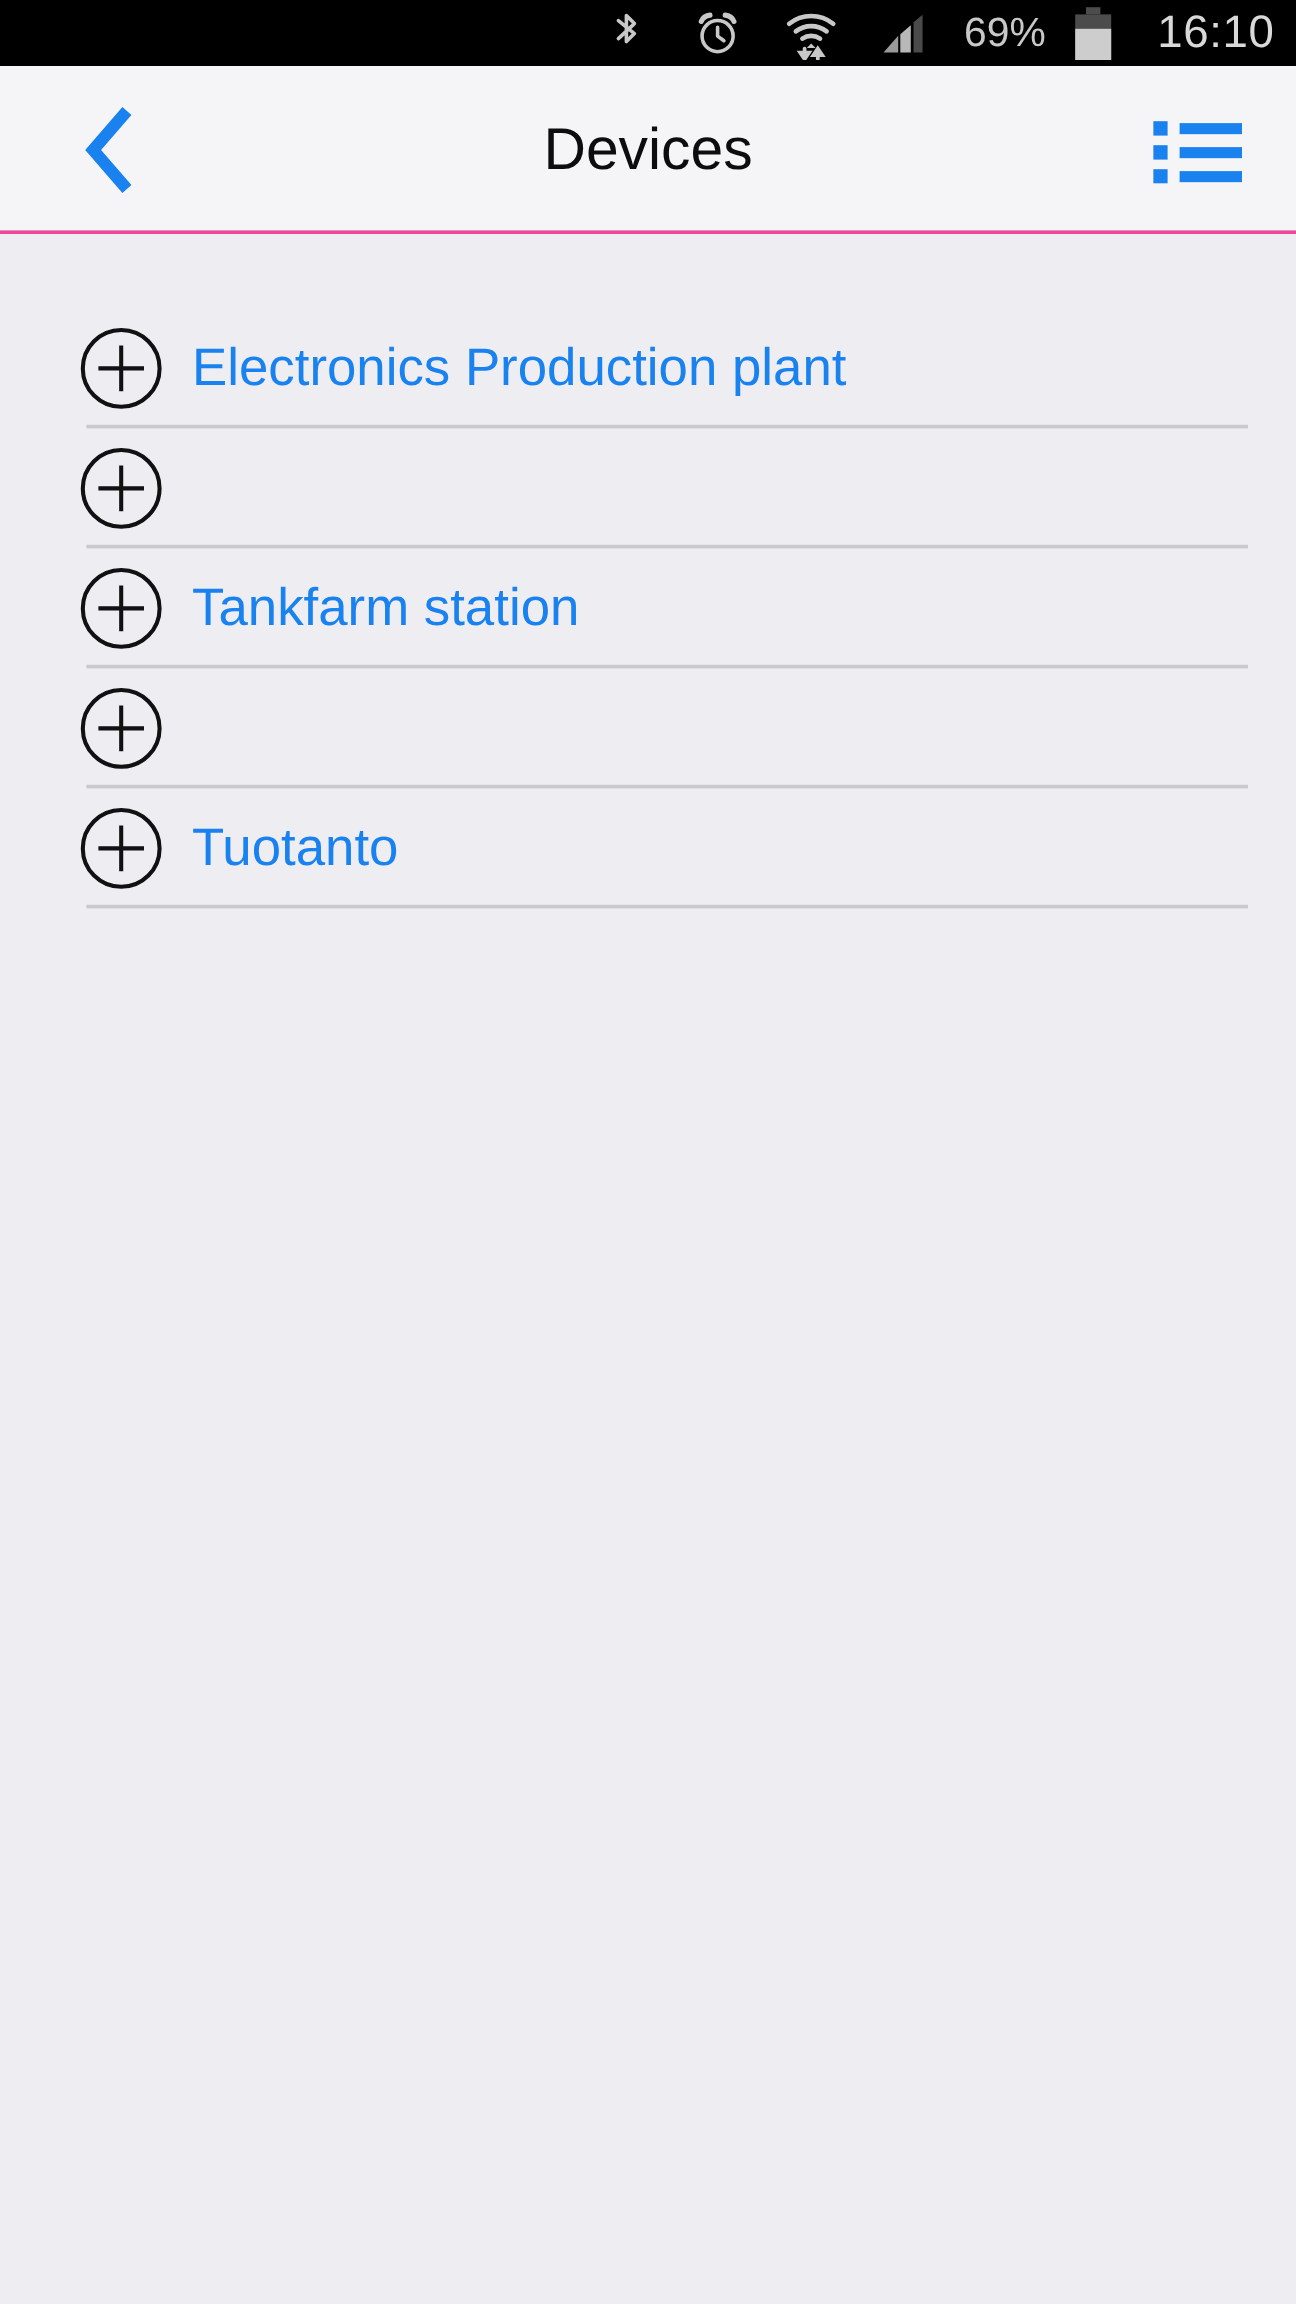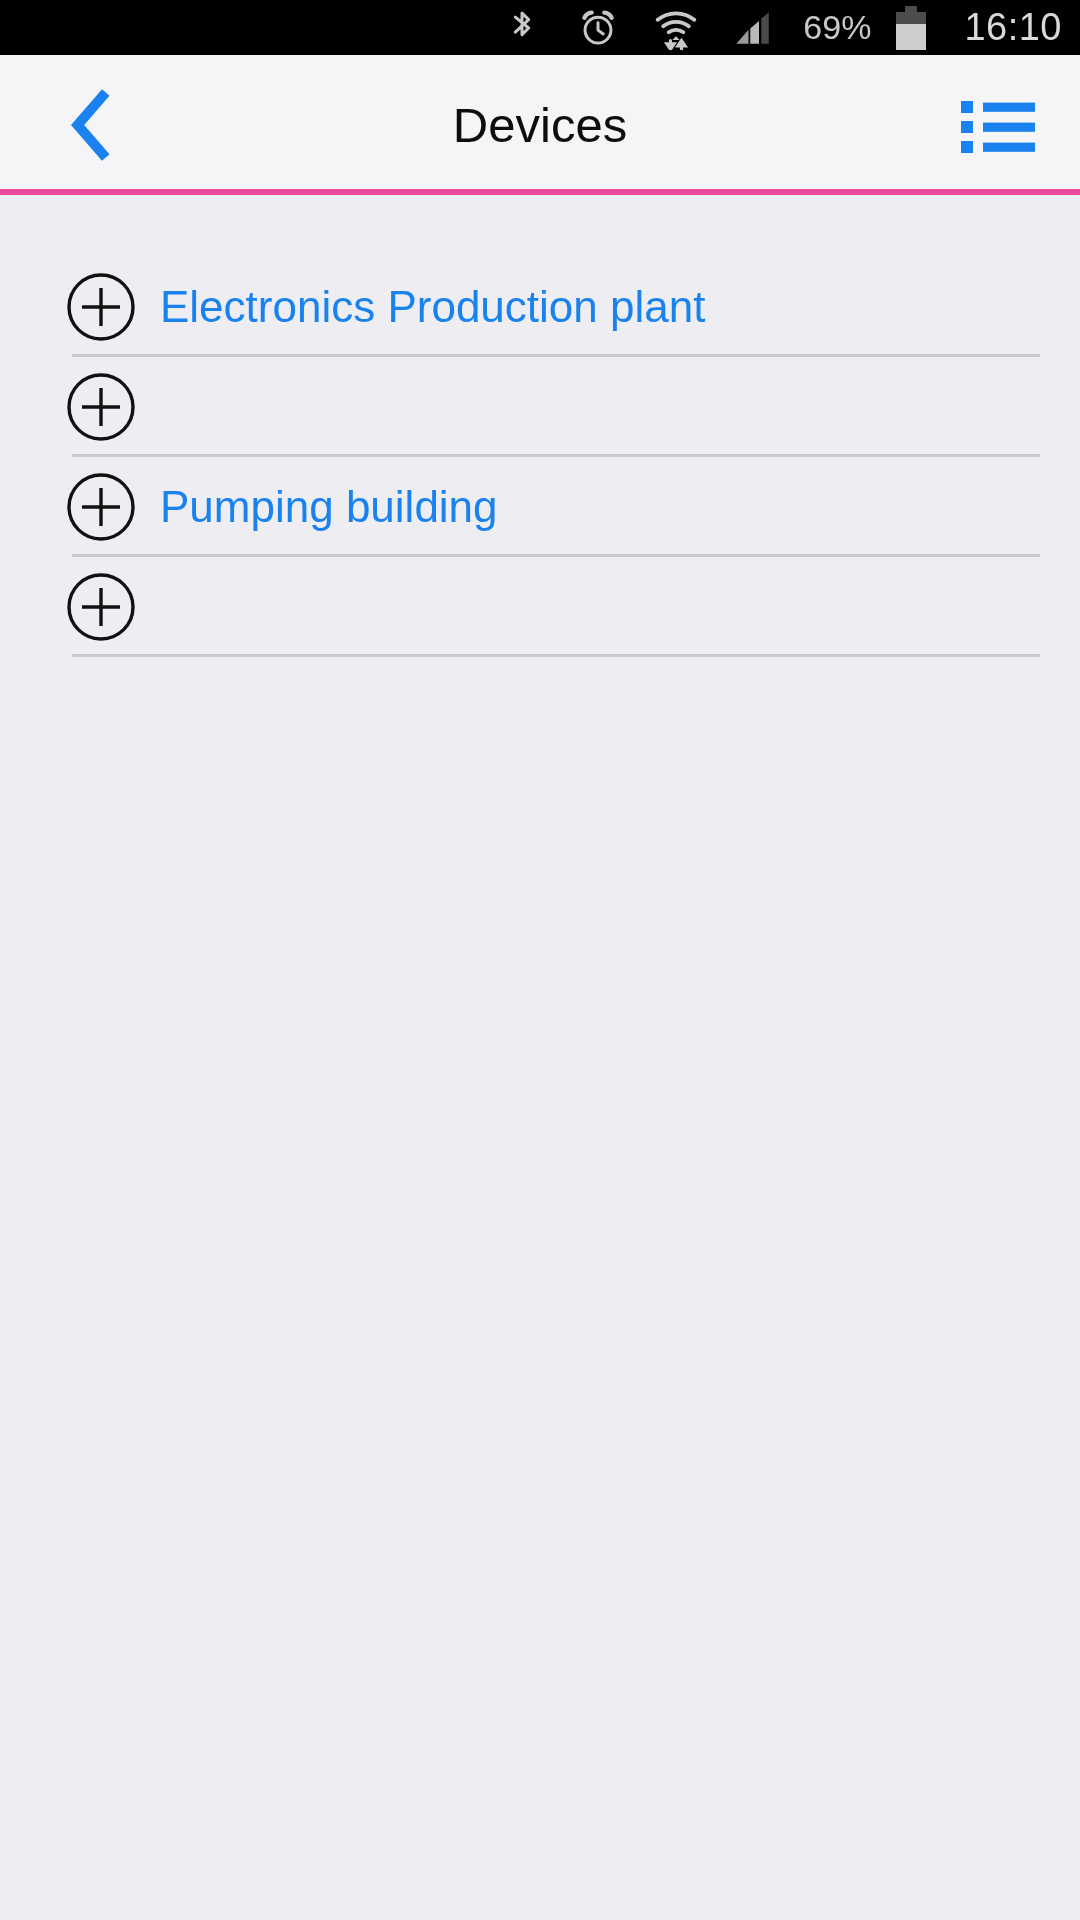--- a/index.html
+++ b/index.html
@@ -44,21 +44,21 @@
   }
   .sb-clock{
     color:#d9d9d9; font-size:38px; letter-spacing:0.5px;
   }
 
   
   .header{
     position:absolute; top:55px; left:0;
     width:1080px; height:140px;
     background:#f5f5f7;
-    border-bottom:6px solid #ec4899;
+    border-bottom:3px solid #ec4899;
   }
   .back-btn{
     position:absolute; left:36px; top:0; height:140px; width:110px;
     display:flex; align-items:center; justify-content:center;
     cursor:pointer;
   }
   .back-chevron{ width:46px; height:72px; }
   .page-title{
     position:absolute; left:0; top:0; width:1080px; height:140px;
     display:flex; align-items:center; justify-content:center;
@@ -203,28 +203,38 @@
     <span class="row-divider"></span>
   </div>
 
   <div class="row">
     <span class="plus-circle">
       <svg viewBox="0 0 70 70" width="70" height="70">
         <circle cx="35" cy="35" r="32" fill="none" stroke="#111111" stroke-width="3.4"></circle>
         <path d="M35 16 L35 54 M16 35 L54 35" stroke="#111111" stroke-width="3.4"></path>
       </svg>
     </span>
-    <span class="row-label">Pumping building</span>
-    <span class="row-divider"></span>
-  </div>
-
-  <div class="row">
-    <span class="plus-circle">
-      <svg viewBox="0 0 70 70" width="70" height="70">
-        <circle cx="35" cy="35" r="32" fill="none" stroke="#111111" stroke-width="3.4"></circle>
-        <path d="M35 16 L35 54 M16 35 L54 35" stroke="#111111" stroke-width="3.4"></path>
-      </svg>
-    </span>
-    <span class="row-divider"></span>
-  </div>
-
+    <span class="row-label">Tankfarm station</span>
+    <span class="row-divider"></span>
+  </div>
+
+  <div class="row">
+    <span class="plus-circle">
+      <svg viewBox="0 0 70 70" width="70" height="70">
+        <circle cx="35" cy="35" r="32" fill="none" stroke="#111111" stroke-width="3.4"></circle>
+        <path d="M35 16 L35 54 M16 35 L54 35" stroke="#111111" stroke-width="3.4"></path>
+      </svg>
+    </span>
+    <span class="row-divider"></span>
+  </div>
+
+  <div class="row">
+    <span class="plus-circle">
+      <svg viewBox="0 0 70 70" width="70" height="70">
+        <circle cx="35" cy="35" r="32" fill="none" stroke="#111111" stroke-width="3.4"></circle>
+        <path d="M35 16 L35 54 M16 35 L54 35" stroke="#111111" stroke-width="3.4"></path>
+      </svg>
+    </span>
+    <span class="row-label">Tuotanto</span>
+    <span class="row-divider"></span>
+  </div>
 
 </div>
 
 </body></html>

